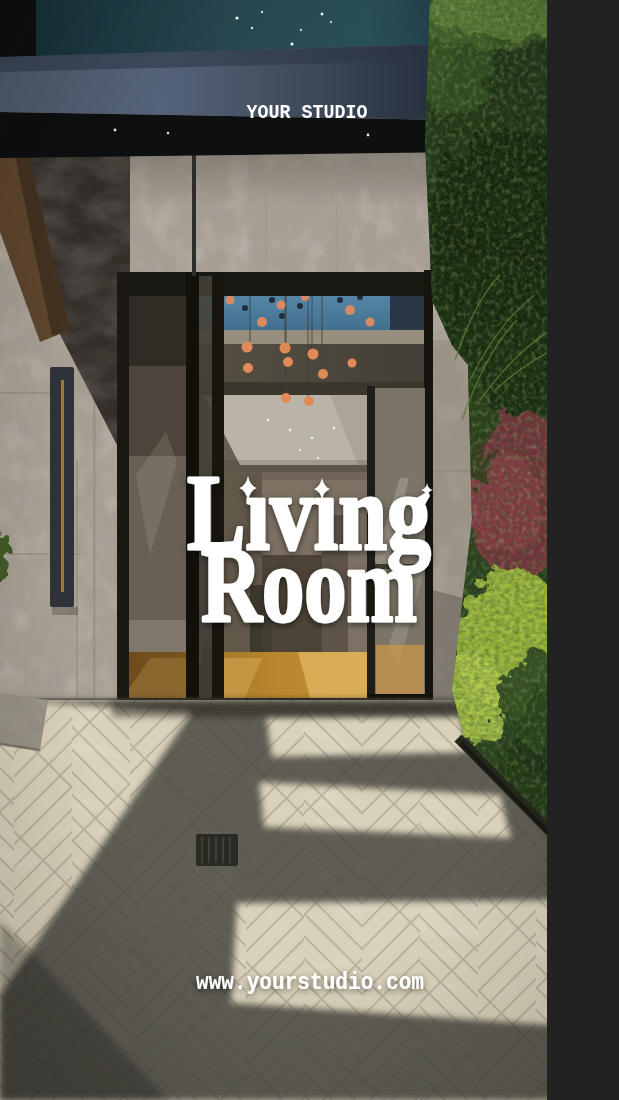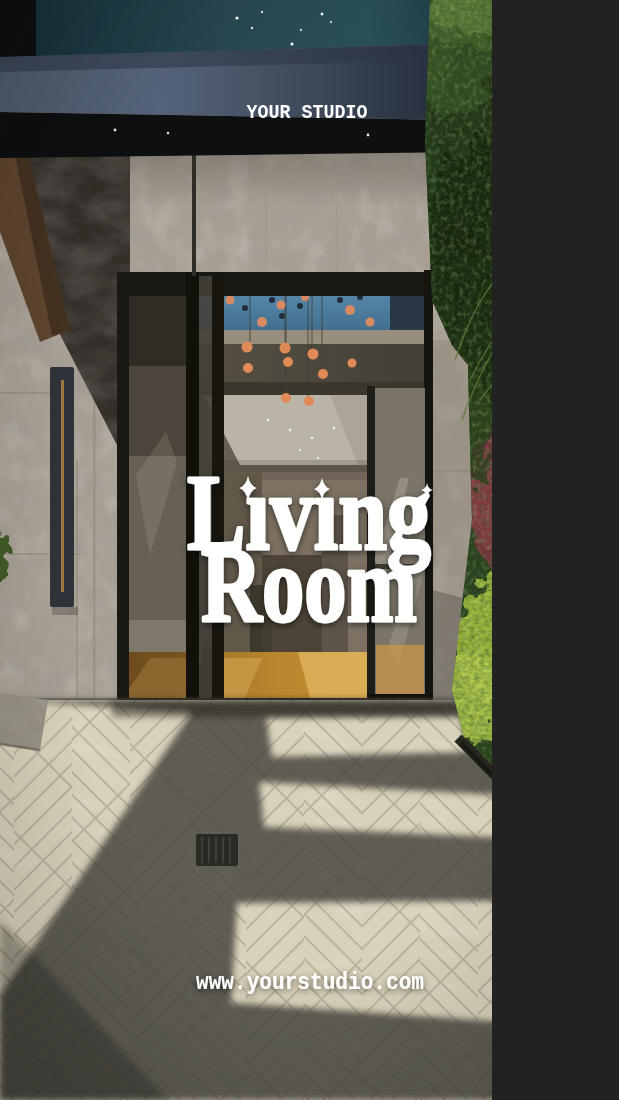--- a/index.html
+++ b/index.html
@@ -1,15 +1,15 @@
 <!DOCTYPE html>
 <html><head><meta charset="utf-8">
 <style>
 html,body{margin:0;padding:0;background:#222}
-.stage{position:relative;width:492px;height:1100px;overflow:hidden;background:#8a8478;font-family:"Liberation Sans",sans-serif}
+.stage{position:relative;width:547px;height:1100px;overflow:hidden;background:#8a8478;font-family:"Liberation Sans",sans-serif}
 .stage svg{position:absolute;left:0;top:0}
 </style></head><body>
 <div class="stage">
 <svg width="619" height="1100" viewBox="0 0 619 1100">
 <defs>
 <linearGradient id="gGlass" x1="0" y1="0" x2="1" y2="0">
  <stop offset="0" stop-color="#16323a"></stop>
           <stop offset="0.45" stop-color="#27464e"></stop>
           <stop offset="0.8" stop-color="#2a4f58"></stop>
           <stop offset="1" stop-color="#1f3f49"></stop>

